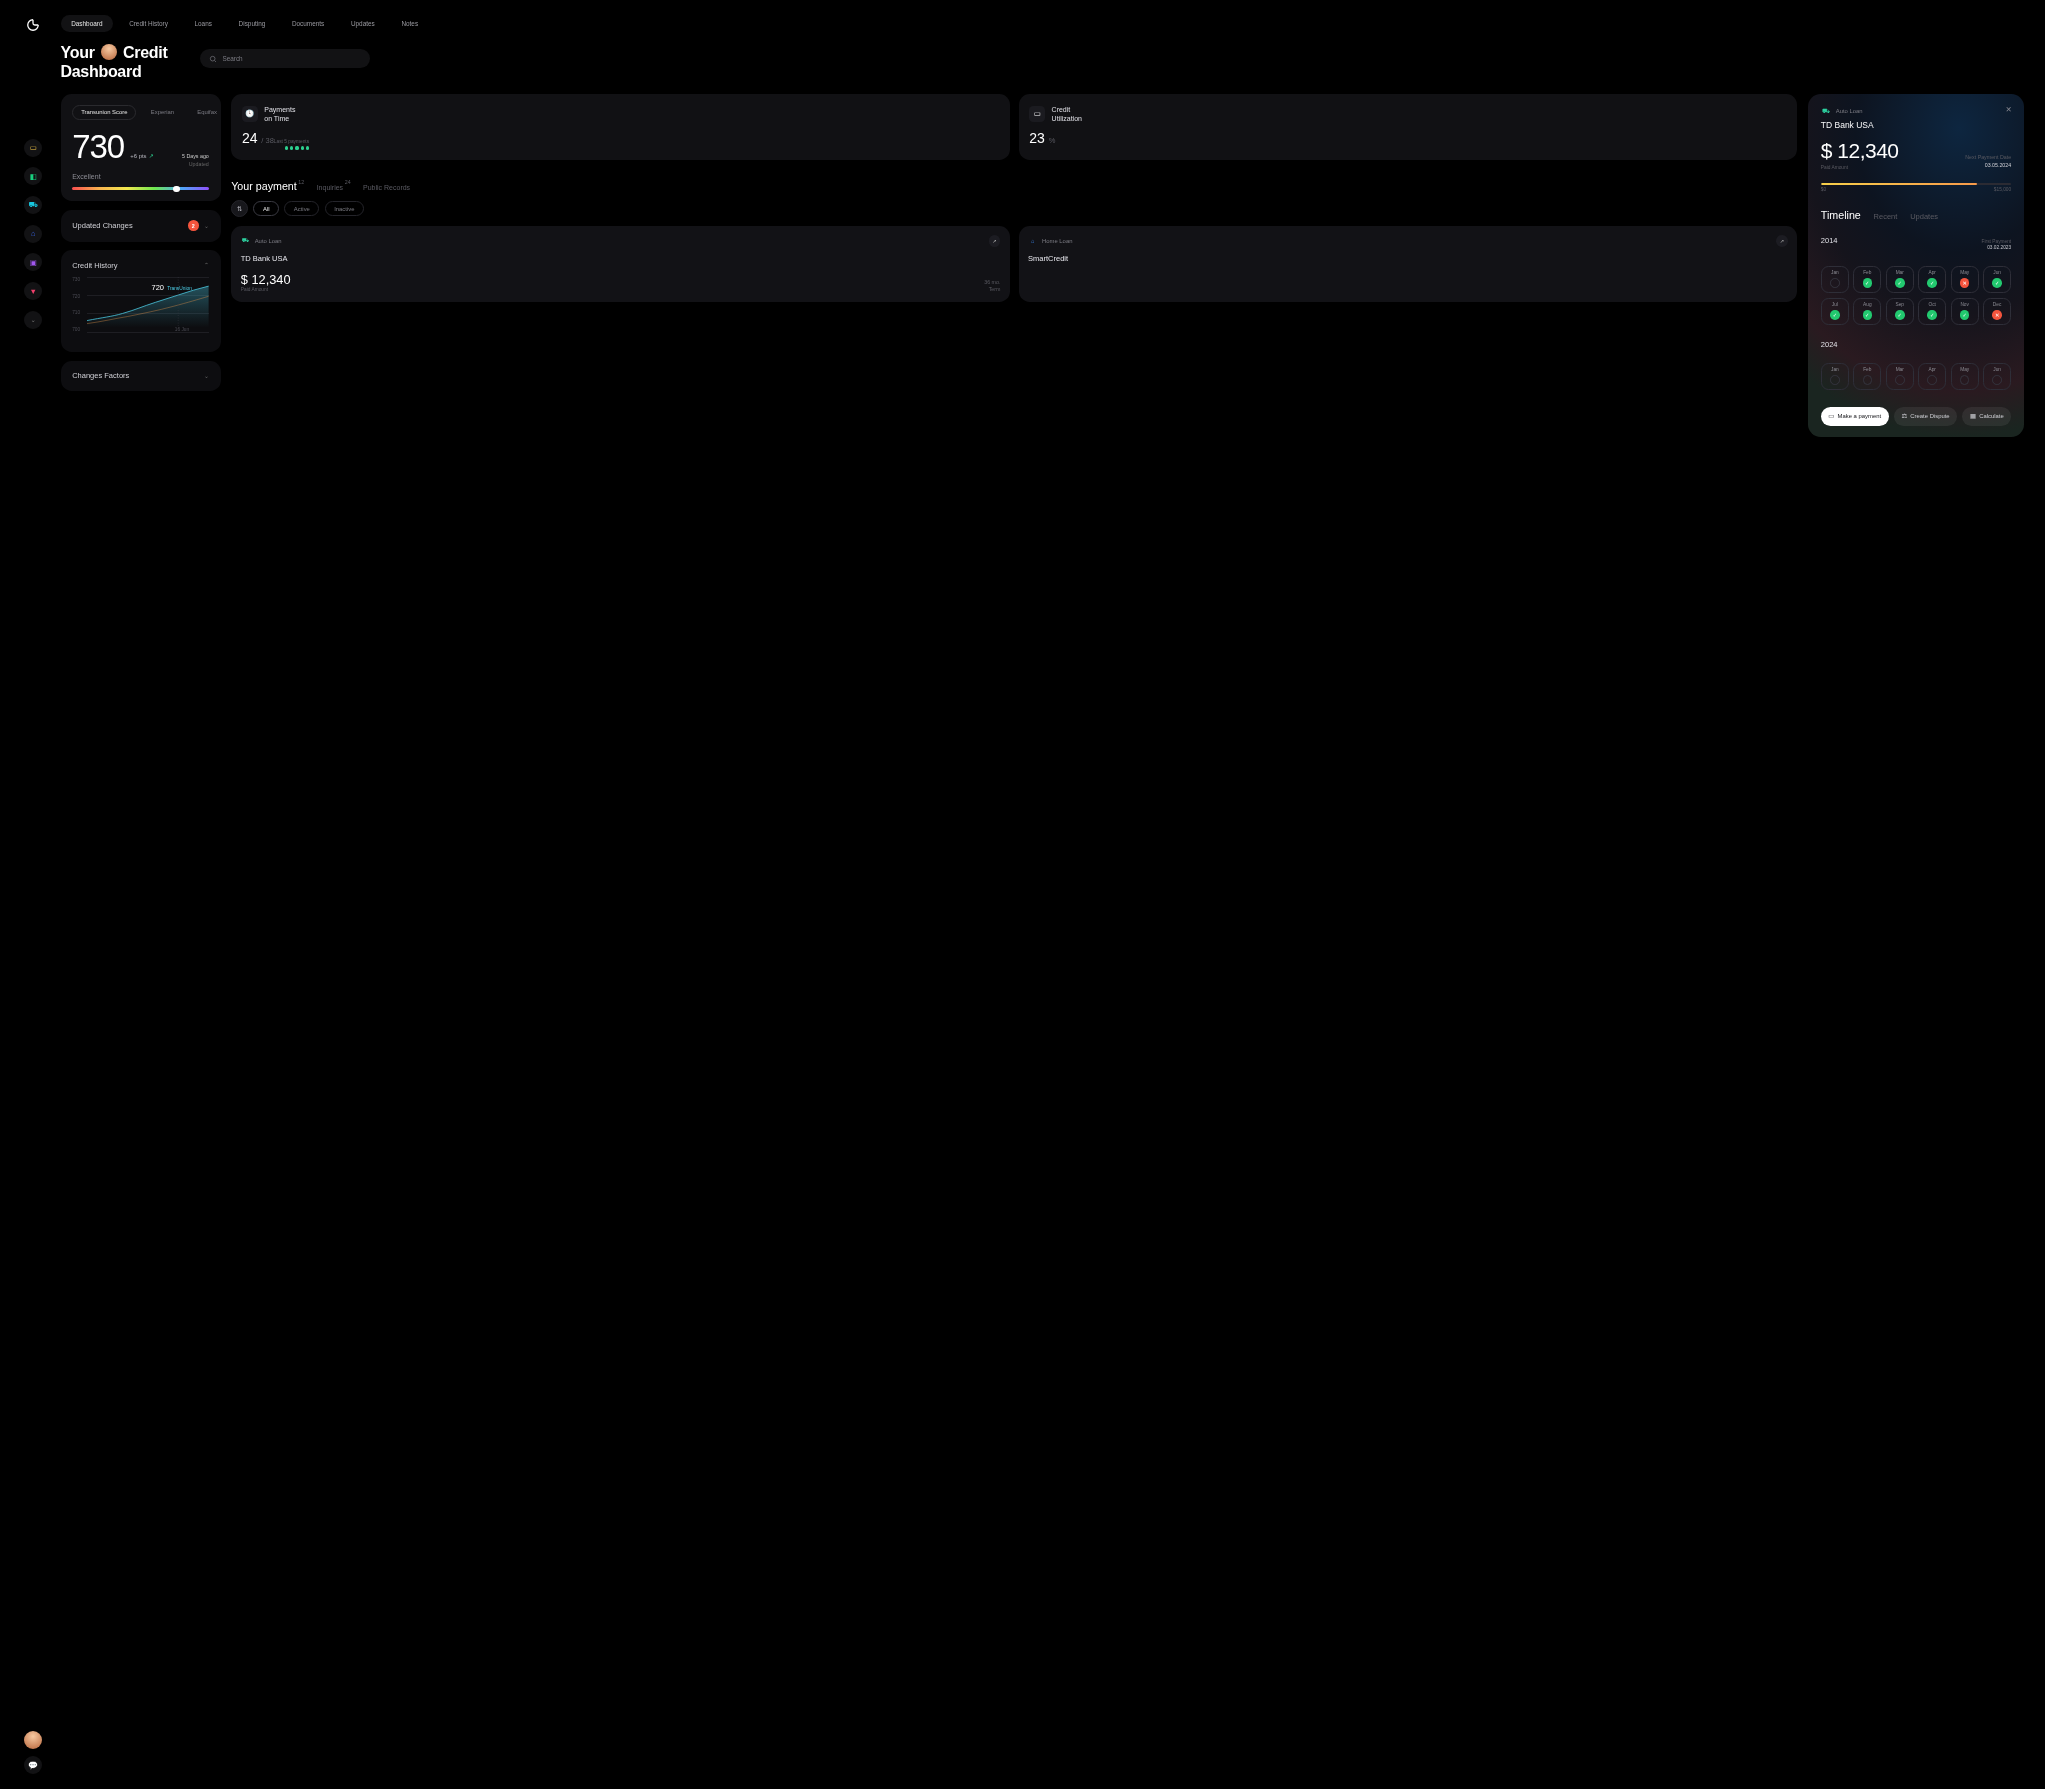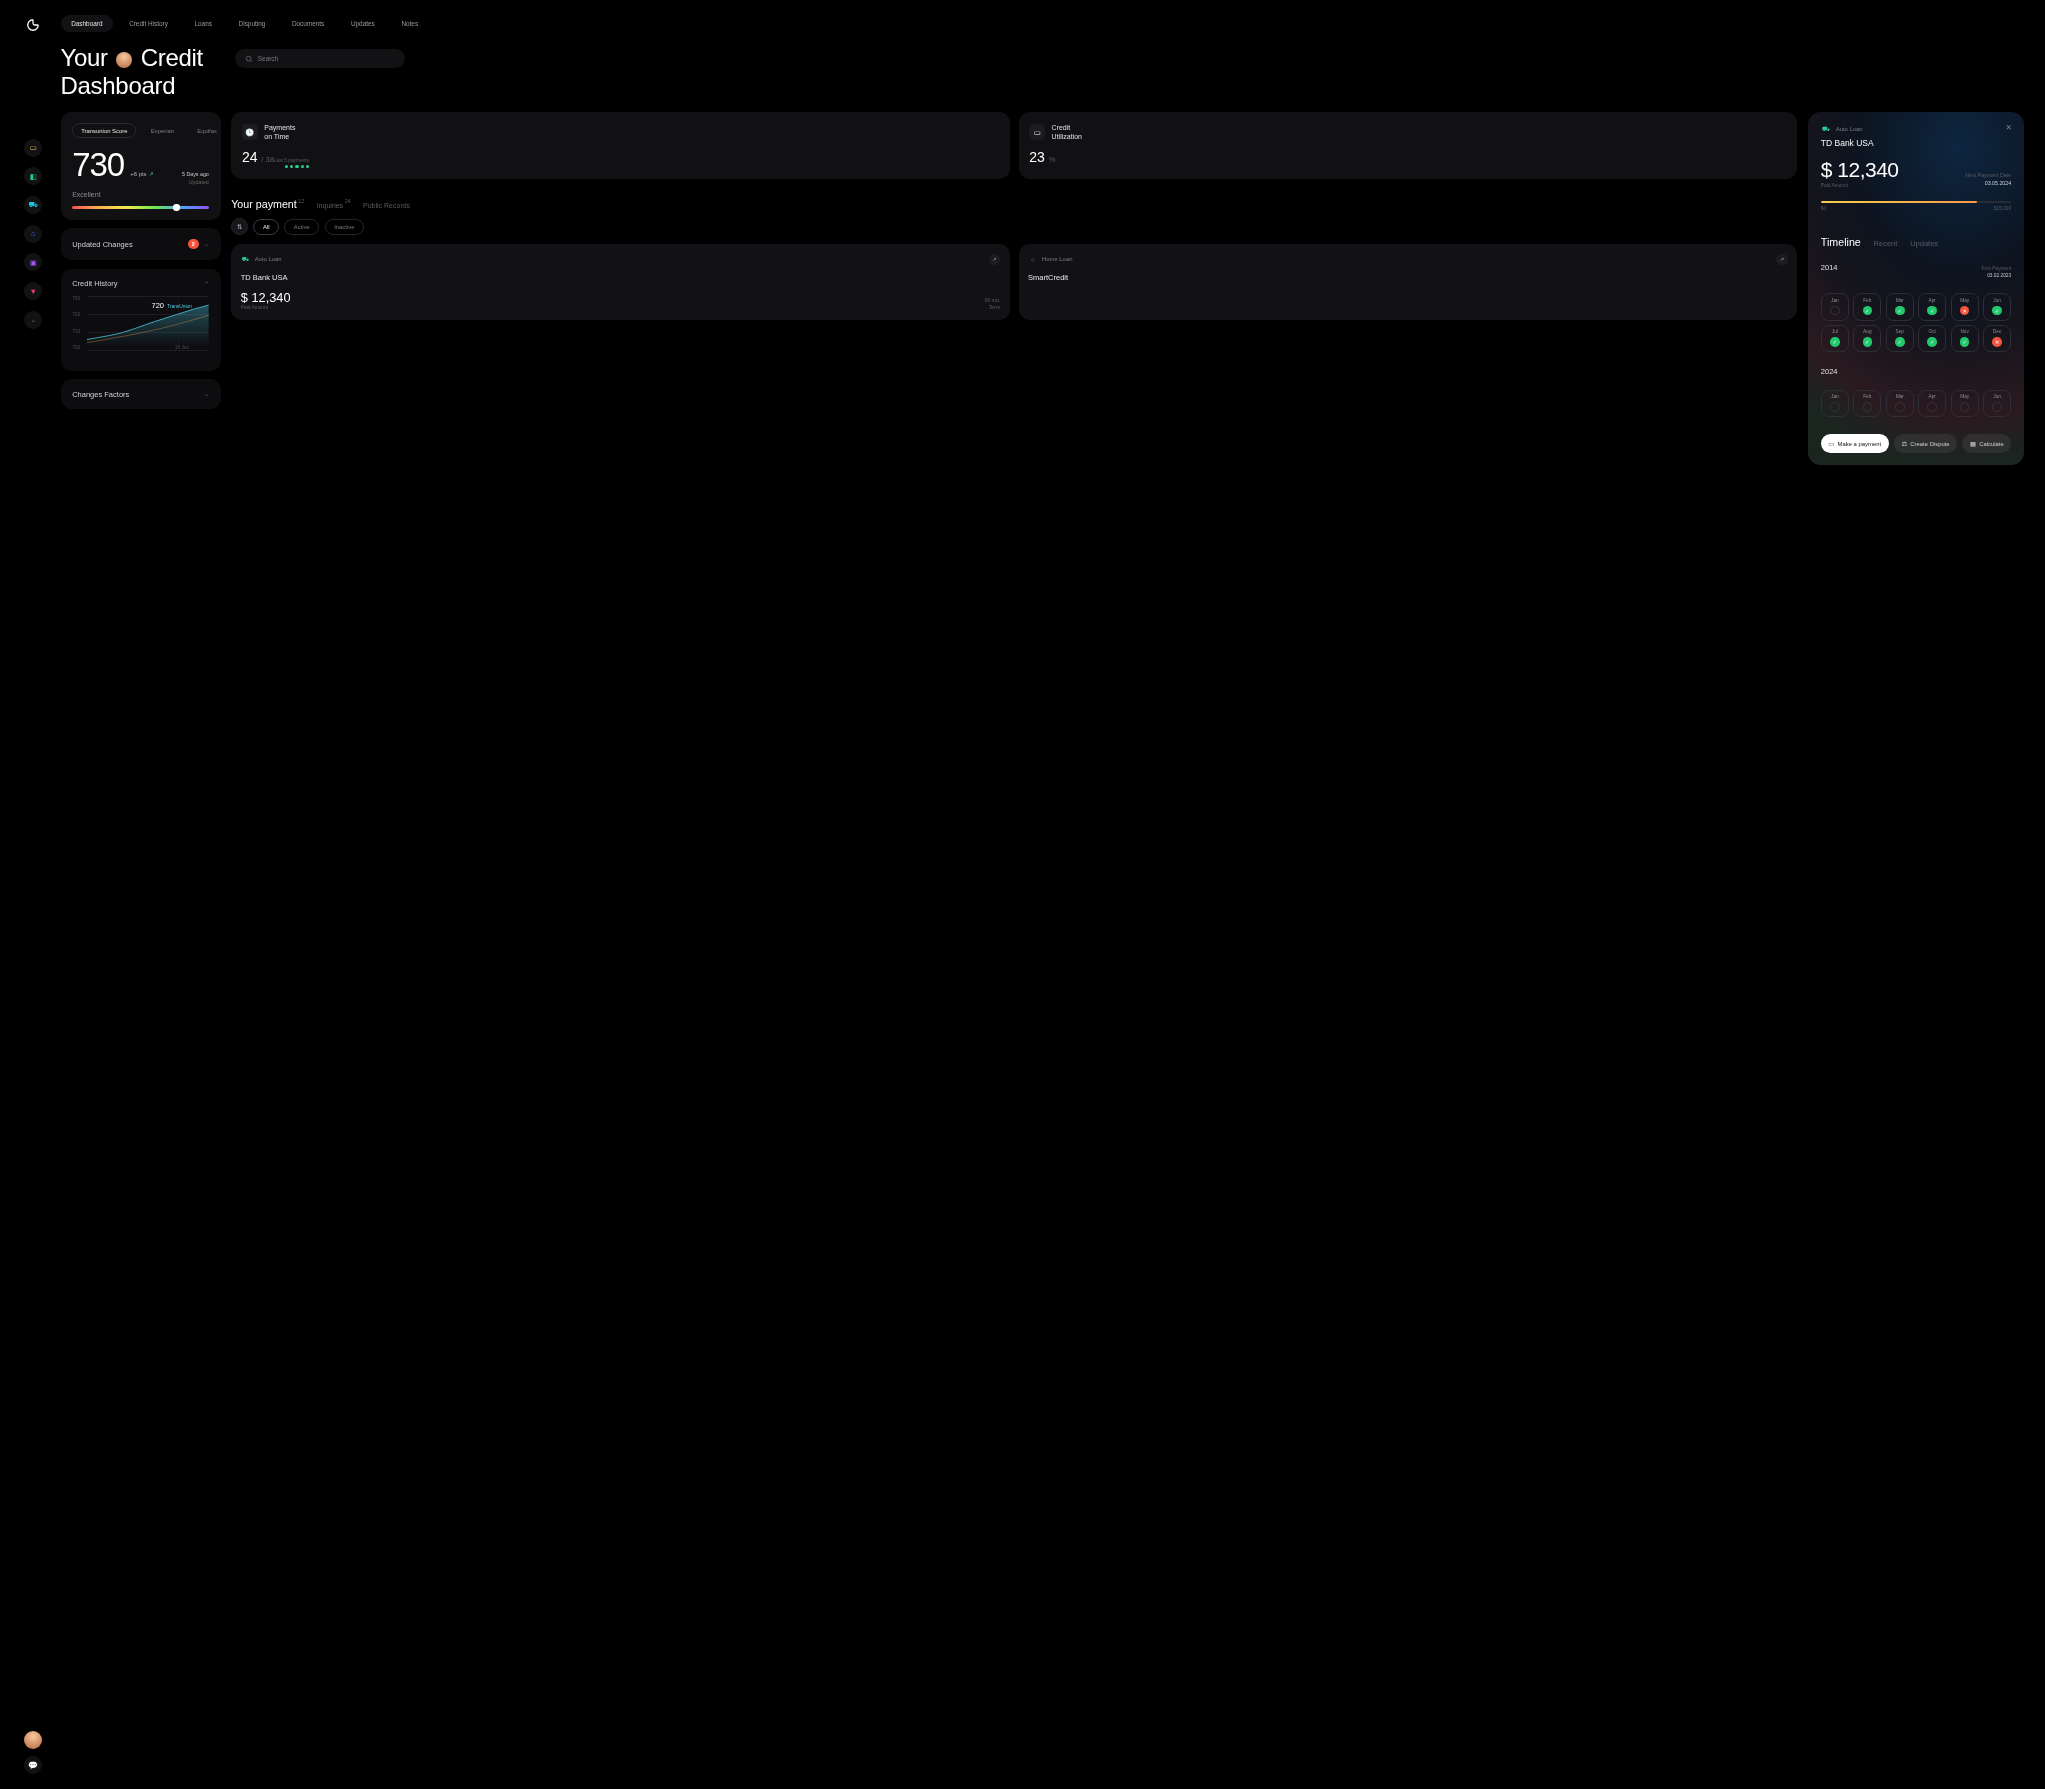--- a/index.html
+++ b/index.html
@@ -23,21 +23,21 @@
 .avatar { width: 18px; height: 18px; border-radius: 50%; background: radial-gradient(circle at 50% 30%, #f7c9a1, #b5643a); }
 .rail-bot-icon { width: 18px; height: 18px; border-radius: 50%; background: #121214; display: flex; align-items: center; justify-content: center; color: #ccc; font-size: 8px; }
 
 
 .main { flex: 1; display: flex; flex-direction: column; gap: 12.8px; min-width: 0; }
 .topnav { display: flex; gap: 5.3px; align-items: center; }
 .nav-pill { padding: 4.8px 10.7px; border-radius: 11.7px; background: #121214; color: #e6e6e6; font-size: 6.4px; font-weight: 500; cursor: pointer; white-space: nowrap; }
 .nav-pill.inactive { background: transparent; color: #9a9aa1; }
 
 .hero-row { display: flex; align-items: flex-start; gap: 32px; }
-.hero-title { font-size: 24px; font-weight: 400; line-height: 1.15; letter-spacing: -0.3px; }
+.hero-title { font-size: 16px; font-weight: 700; line-height: 1.15; letter-spacing: -0.3px; }
 .hero-title .av { display: inline-block; width: 16px; height: 16px; border-radius: 50%; background: radial-gradient(circle at 50% 30%, #f7c9a1, #b5643a); vertical-align: -2.1px; margin: 0 2.1px; }
 
 .search { flex: 1; max-width: 170px; margin-top: 4.3px; }
 .search-box { background: #121214; border-radius: 11.7px; padding: 5.9px 9.6px; display: flex; align-items: center; gap: 5.3px; color: #7b7b83; font-size: 6.4px; }
 .search-box svg { width: 8px; height: 8px; }
 
 .content { display: flex; gap: 10.7px; }
 .col { display: flex; flex-direction: column; gap: 8.5px; min-width: 0; }
 .col-a { flex: 0 0 160px; }
 .col-b { flex: 1; }
@@ -127,21 +127,21 @@
 .drawer-amt { font-size: 21px; font-weight: 300; letter-spacing: -0.5px; }
 .drawer-amt-sub { font-size: 4.8px; color: #5a5a62; margin-top: 1.6px; }
 .drawer-next { text-align: right; font-size: 5.3px; line-height: 1.5; }
 .drawer-next .lbl { color: #5a5a62; }
 .drawer-next .dt { color: #d0d0d6; }
 .progress-wrap { margin-top: 3.2px; }
 .progress-bar { height: 2.1px; border-radius: 1.6px; background: #2b2b33; position: relative; overflow: hidden; }
 .progress-fill { position: absolute; left: 0; top: 0; bottom: 0; background: linear-gradient(90deg, #f7cf4a, #f79a4a); border-radius: 1.6px; }
 .progress-labels { display: flex; justify-content: space-between; font-size: 4.8px; color: #5a5a62; margin-top: 2.7px; }
 
-.timeline-tabs { display: flex; gap: 12.8px; align-items: baseline; margin-top: 16px; }
+.timeline-tabs { display: flex; gap: 12.8px; align-items: baseline; margin-top: 7px; }
 .tl-tab { font-size: 7.5px; color: #5a5a62; cursor: pointer; }
 .tl-tab.active { font-size: 10.7px; color: #fff; }
 
 .tl-year-row { display: flex; align-items: baseline; justify-content: space-between; margin-top: 5.3px; }
 .tl-year { font-size: 7.5px; color: #e0e0e6; }
 .tl-first { text-align: right; font-size: 4.8px; line-height: 1.4; }
 .tl-first .lbl { color: #5a5a62; }
 .tl-first .dt { color: #c6c6cc; }
 
 .month-grid { display: grid; grid-template-columns: repeat(6, 1fr); gap: 4.3px; margin-top: 4.3px; }

